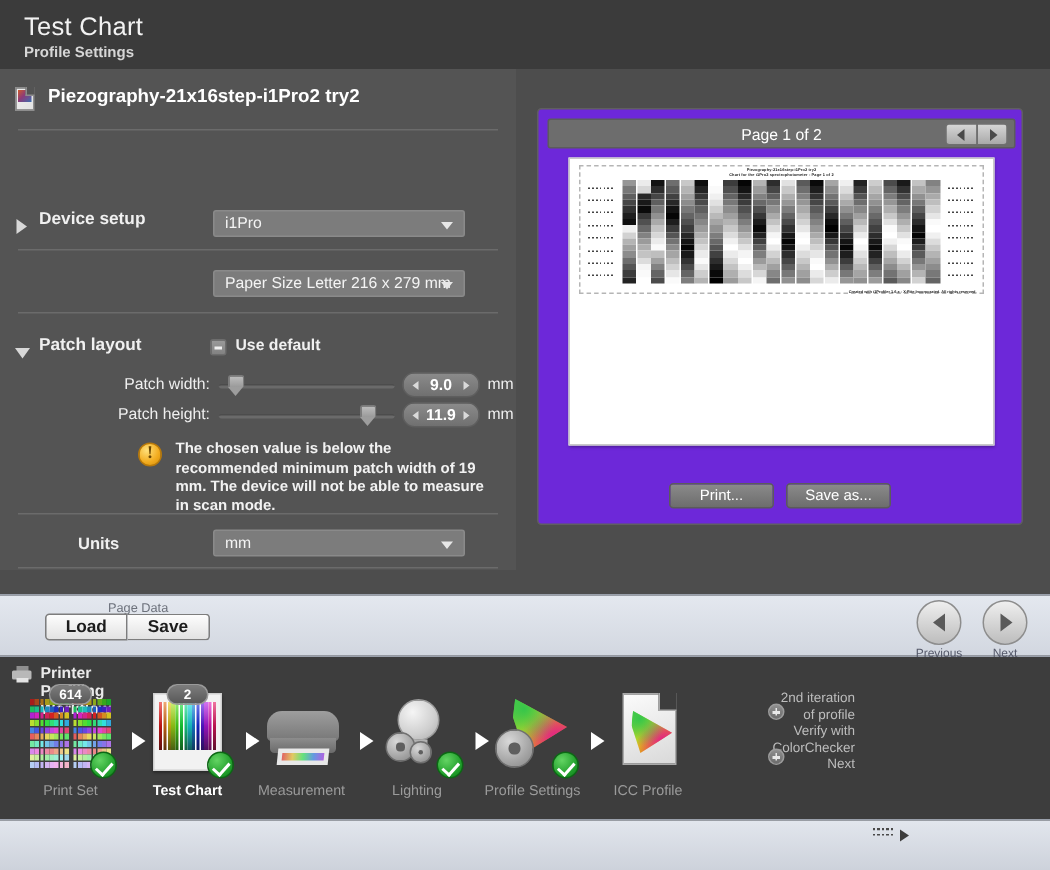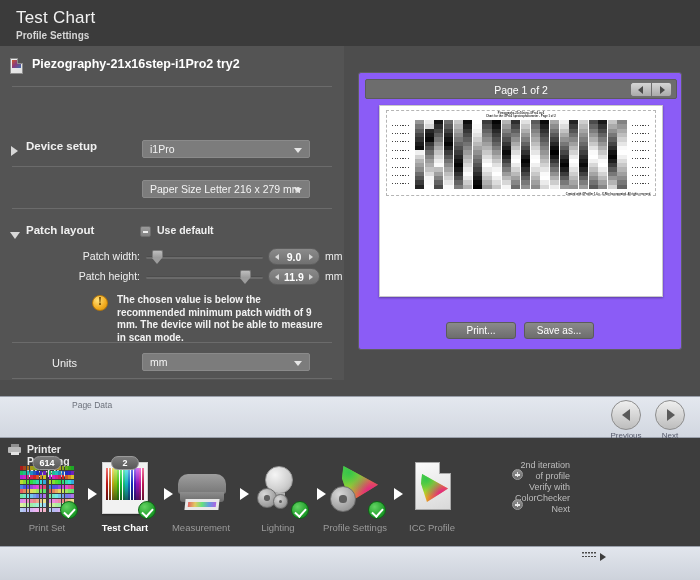--- a/index.html
+++ b/index.html
@@ -178,27 +178,27 @@
     font-family: "Liberation Serif", serif;
   }
   .warn-text {
     position: absolute; left: 25px; top: 0; width: 215px;
     font-size: 10px; line-height: 12.5px; color: #f2f2f2; font-weight: 700;
   }
 
   
   .units-label {
     position: absolute; left: 22px; top: 311px;
-    font-size: 11px; color: #f0f0f0; font-weight: 400; padding-left: 30px;
+    font-size: 11px; color: #f0f0f0; font-weight: 700; padding-left: 30px;
   }
 
   
   .preview {
     position: absolute; left: 358px; top: 72px; width: 324px; height: 278px;
-    background: #8b5cf6; border: 1px solid #5f5f5f; border-radius: 3px;
+    background: #6d28d9; border: 1px solid #5f5f5f; border-radius: 3px;
   }
   .pv-header {
     position: absolute; left: 6px; top: 6px; width: 312px; height: 20px;
     background: #6d6d6d; border: 1px solid #5c5c5c; border-radius: 2px;
   }
   .pv-pagetext {
     position: absolute; left: 0; right: 0; top: 4px; text-align: center;
     font-size: 10.5px; color: #ffffff; font-weight: 400;
   }
   .pv-navs {
@@ -590,21 +590,21 @@
       <span class="stepper" style="left:268px;">
         <span class="ar l"></span>
         <span class="val">11.9</span>
         <span class="ar r"></span>
       </span>
       <span class="unit" style="left:325px;">mm</span>
     </div>
 
     <div class="warn">
       <span class="warn-icon"></span>
-      <span class="warn-text">The chosen value is below the recommended minimum patch width of 9 mm. The device will not be able to measure in scan mode.</span>
+      <span class="warn-text">The chosen value is below the recommended minimum patch width of 19 mm. The device will not be able to measure in scan mode.</span>
     </div>
 
     <div class="hr" style="top:296px;"></div>
 
     <span class="units-label">Units</span>
     <div class="combo" style="left:142px; top:307px; width:168px;">
       <span class="combo-text">mm</span>
       <span class="caret"></span>
     </div>
 
@@ -1053,20 +1053,24 @@
     </div>
 
     <div class="pv-buttons">
       <div class="pv-btn">Print...</div>
       <div class="pv-btn">Save as...</div>
     </div>
   </div>
 
   <div class="pagedata">
     <div class="pd-caption">Page Data</div>
+    <div class="pd-btns">
+      <div class="pd-btn">Load</div>
+      <div class="pd-btn">Save</div>
+    </div>
     <div class="navbtns">
       <div class="navcell">
         <div class="navcircle prev">
             <i></i>
           </div>
         <div class="navlabel">Previous</div>
       </div>
       <div class="navcell">
         <div class="navcircle next">
             <i></i>

